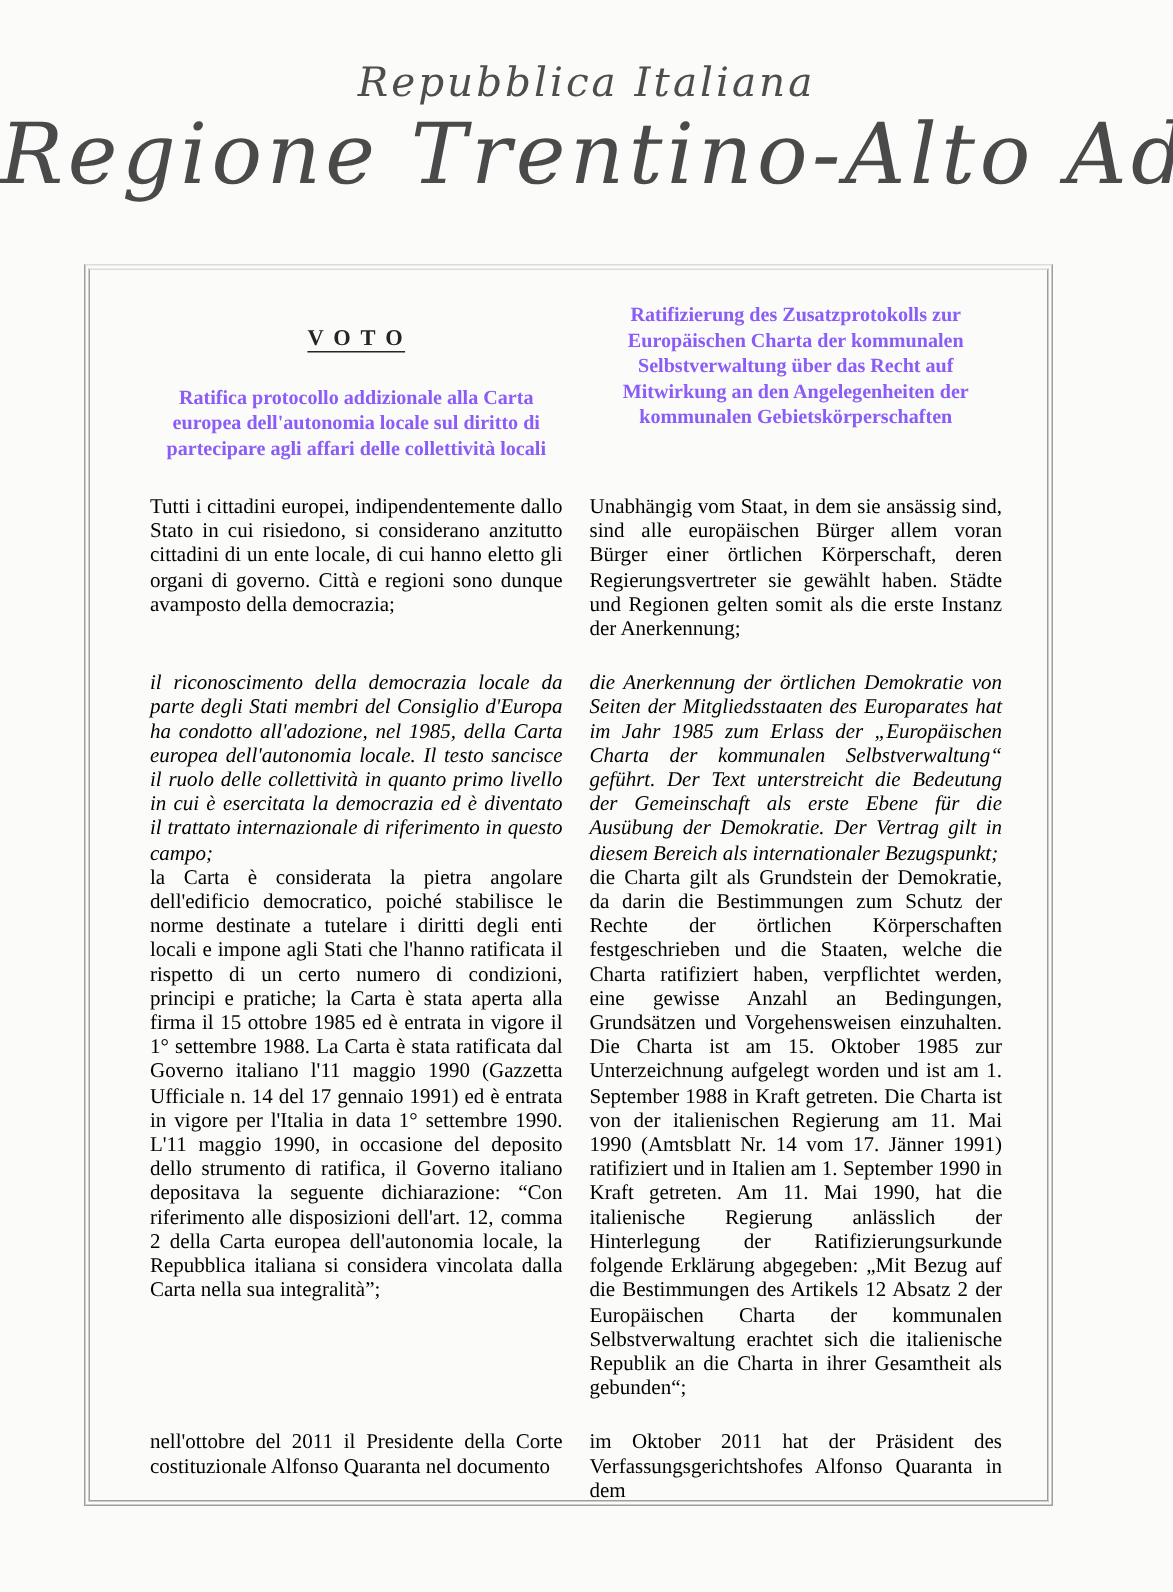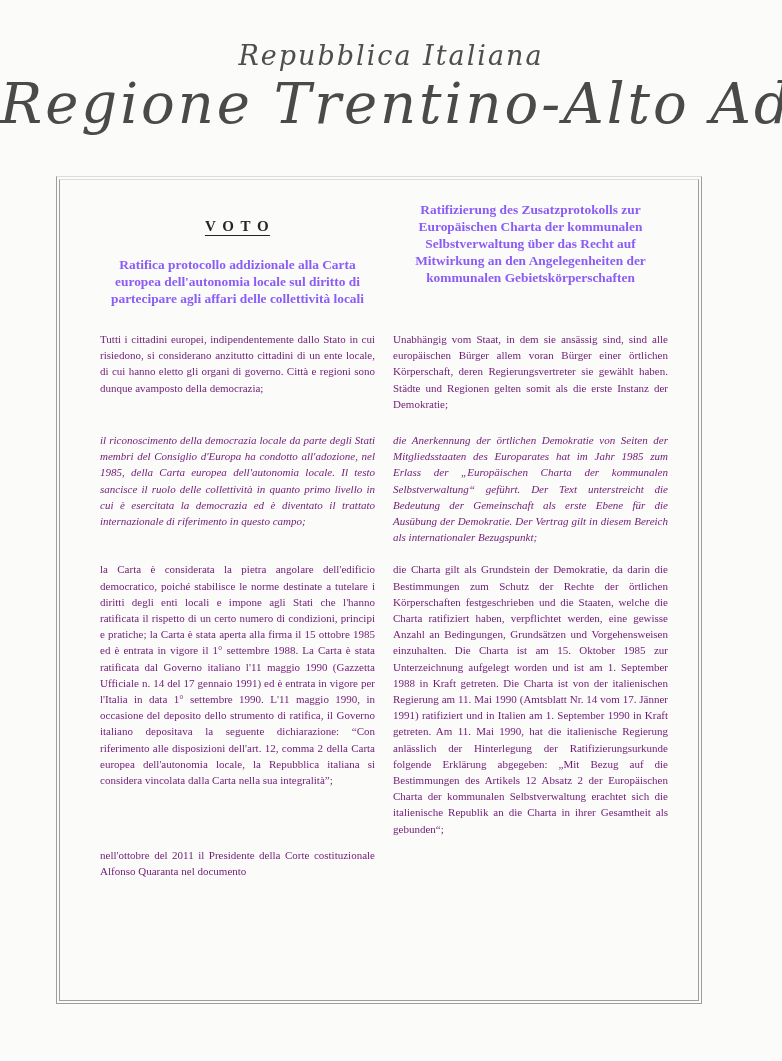--- a/index.html
+++ b/index.html
@@ -57,28 +57,28 @@
     font-size: 13.4px;
     font-weight: bold;
     text-align: center;
     line-height: 17px;
     margin: 21px auto 0 auto;
     max-width: 262px;
     color: #8b5cf6;
   }
   .pair-1 { margin-top: 24px; }
   .pair-2 { margin-top: 20px; font-style: italic; }
-  .pair-3 { margin-top: 16px; }
-  .pair-4 { margin-top: 10px; }
+  .pair-3 { }
+  .pair-4 { margin-top: 20px; }
   .body-par {
-    font-size: 11px;
+    font-size: 14px;
     line-height: 16.2px;
     text-align: justify;
     margin: 0;
-    color: #701a75;
+    color: #000000;
     hyphens: none;
   }
 </style>
 </head>
 <body>
 
 <div class="letterhead">
   <div class="script-small">Repubblica Italiana</div>
   <div class="script-large">Regione Trentino-Alto Adige</div>
 </div>
@@ -90,30 +90,31 @@
       <div class="heading">V O T O</div>
       <div class="subtitle">Ratifica protocollo addizionale alla Carta europea dell'autonomia locale sul diritto di partecipare agli affari delle collettività locali</div>
     </div>
     <div>
       <div class="subtitle">Ratifizierung des Zusatzprotokolls zur Europäischen Charta der kommunalen Selbstverwaltung über das Recht auf Mitwirkung an den Angelegenheiten der kommunalen Gebietskörperschaften</div>
     </div>
   </div>
 
   <div class="cols pair-1">
     <p class="body-par">Tutti i cittadini europei, indipendentemente dallo Stato in cui risiedono, si considerano anzitutto cittadini di un ente locale, di cui hanno eletto gli organi di governo. Città e regioni sono dunque avamposto della democrazia;</p>
-    <p class="body-par">Unabhängig vom Staat, in dem sie ansässig sind, sind alle europäischen Bürger allem voran Bürger einer örtlichen Körperschaft, deren Regierungs­vertreter sie gewählt haben. Städte und Regionen gelten somit als die erste Instanz der Demokratie;</p>
+    <p class="body-par">Unabhängig vom Staat, in dem sie ansässig sind, sind alle europäischen Bürger allem voran Bürger einer örtlichen Körperschaft, deren Regierungs­vertreter sie gewählt haben. Städte und Regionen gelten somit als die erste Instanz der Anerkennung;</p>
   </div>
 
   <div class="cols pair-2">
     <p class="body-par">il riconoscimento della democrazia locale da parte degli Stati membri del Consiglio d'Europa ha condotto all'adozione, nel 1985, della Carta europea dell'autonomia locale. Il testo sancisce il ruolo delle collettività in quanto primo livello in cui è esercitata la democrazia ed è diventato il trattato internazionale di riferimento in questo campo;</p>
     <p class="body-par">die Anerkennung der örtlichen Demokratie von Seiten der Mitgliedsstaaten des Europarates hat im Jahr 1985 zum Erlass der „Europäischen Charta der kommunalen Selbstverwaltung“ geführt. Der Text unterstreicht die Bedeutung der Gemeinschaft als erste Ebene für die Ausübung der Demokratie. Der Vertrag gilt in diesem Bereich als internationaler Bezugspunkt;</p>
   </div>
 
   <div class="cols pair-3">
     <p class="body-par">la Carta è considerata la pietra angolare dell'edificio democratico, poiché stabilisce le norme destinate a tutelare i diritti degli enti locali e impone agli Stati che l'hanno ratificata il rispetto di un certo numero di condizioni, principi e pratiche; la Carta è stata aperta alla firma il 15 ottobre 1985 ed è entrata in vigore il 1° settembre 1988. La Carta è stata ratificata dal Governo italiano l'11 maggio 1990 (Gazzetta Ufficiale n. 14 del 17 gennaio 1991) ed è entrata in vigore per l'Italia in data 1° settembre 1990. L'11 maggio 1990, in occasione del deposito dello strumento di ratifica, il Governo italiano depositava la seguente dichiarazione: “Con riferimento alle disposizioni dell'art. 12, comma 2 della Carta europea dell'autonomia locale, la Repubblica italiana si considera vincolata dalla Carta nella sua integralità”;</p>
     <p class="body-par">die Charta gilt als Grundstein der Demokratie, da darin die Bestimmungen zum Schutz der Rechte der örtlichen Körperschaften festgeschrieben und die Staaten, welche die Charta ratifiziert haben, verpflichtet werden, eine gewisse Anzahl an Bedingungen, Grundsätzen und Vorgehensweisen einzuhalten. Die Charta ist am 15. Oktober 1985 zur Unterzeichnung aufgelegt worden und ist am 1. September 1988 in Kraft getreten. Die Charta ist von der italienischen Regierung am 11. Mai 1990 (Amtsblatt Nr. 14 vom 17. Jänner 1991) ratifiziert und in Italien am 1. September 1990 in Kraft getreten. Am 11. Mai 1990, hat die italienische Regierung anlässlich der Hinterlegung der Ratifizierungsurkunde folgende Erklärung abgegeben: „Mit Bezug auf die Bestimmungen des Artikels 12 Absatz 2 der Europäischen Charta der kommunalen Selbstverwaltung erachtet sich die italienische Republik an die Charta in ihrer Gesamtheit als gebunden“;</p>
   </div>
 
   <div class="cols pair-4">
     <p class="body-par">nell'ottobre del 2011 il Presidente della Corte costituzionale Alfonso Quaranta nel documento</p>
+    <p class="body-par">im Oktober 2011 hat der Präsident des Verfassungsgerichtshofes Alfonso Quaranta in dem</p>
   </div>
 
 </div>
 
 </body></html>

